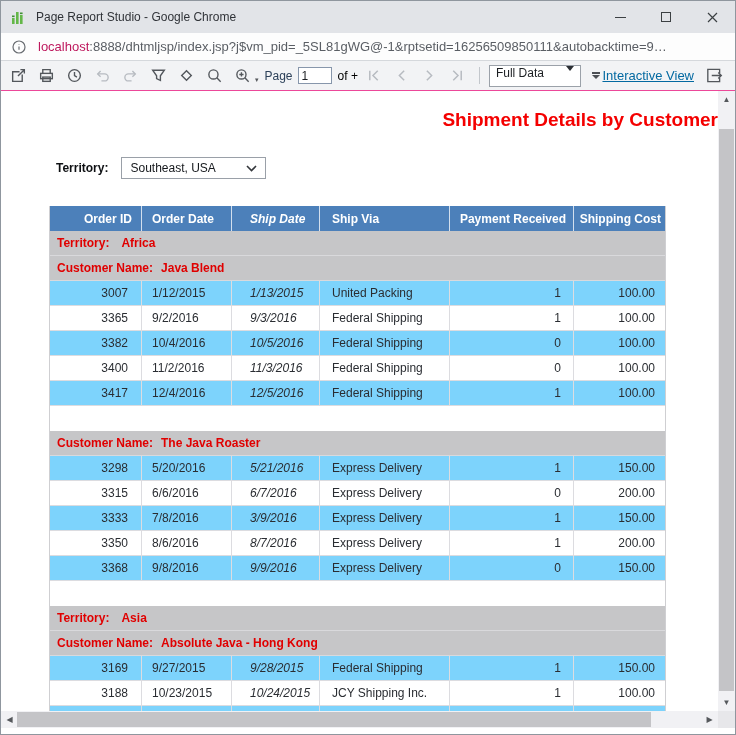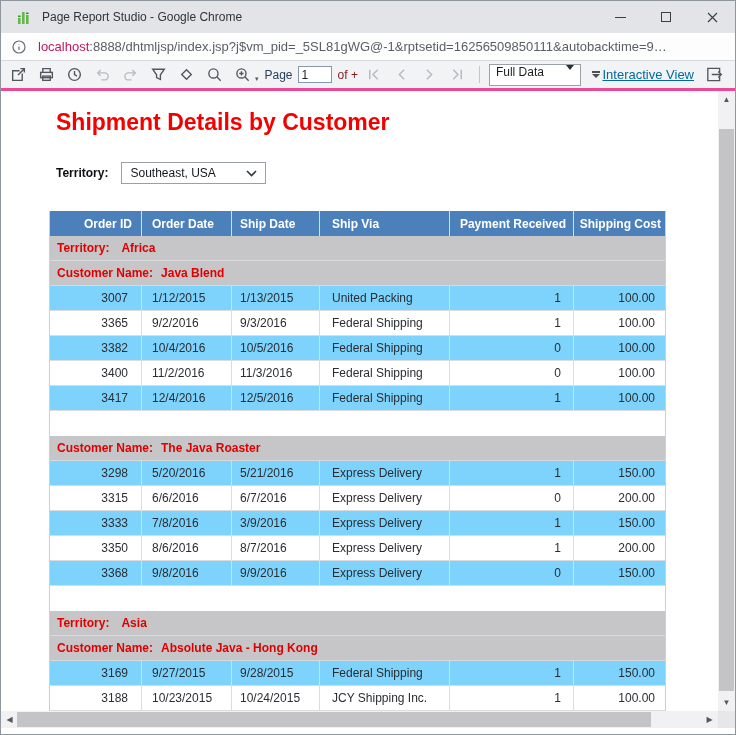--- a/index.html
+++ b/index.html
@@ -3,67 +3,67 @@
 <meta charset="utf-8">
 <style>
   * { box-sizing: border-box; margin: 0; padding: 0; }
   html,body { background:#888; }
   body { font-family: "Liberation Sans", sans-serif; }
   .window { width:736px; height:735px; background:#fff; border:1px solid #8f969e;
             position:relative; overflow:hidden; margin:0 auto; }
 
   
   .titlebar { position:absolute; top:0; left:0; right:0; height:32px; background:#e2e4e8;
-              display:flex; align-items:center; padding-left:16px; }
+              display:flex; align-items:center; padding-left:10px; }
   .tab-icon { width:16px; height:16px; display:inline-flex; align-items:flex-end; }
   .title-text { font-size:12px; color:#303338; margin-left:9px; flex:1; white-space:nowrap;
                 overflow:hidden; }
   .win-controls { display:flex; height:100%; }
   .win-btn { width:46px; height:100%; display:flex; align-items:center; justify-content:center; }
   .glyph-min { width:11px; height:1px; background:#3c4043; display:block; }
   .glyph-max { width:10px; height:10px; border:1px solid #3c4043; display:block; }
 
   
   .urlbar { position:absolute; top:32px; left:0; right:0; height:28px; background:#fdfdfd;
             border-bottom:1px solid #d5d8dc; display:flex; align-items:center; padding:0 10px; }
   .url-text { font-size:13px; color:#5a5e64; margin-left:11px; white-space:nowrap; overflow:hidden; }
   .url-host { color:#be185d; }
 
   
   .toolbar { position:absolute; top:60px; left:0; right:0; height:30px; background:#f2f3f5;
-             border-bottom:3px solid #ec4899; display:flex; align-items:center;
+             border-bottom:1px solid #ec4899; display:flex; align-items:center;
              padding:0 8px; font-size:12px; }
   .tbtn { width:18px; height:18px; margin-right:10px; color:#53575c; display:flex;
           align-items:center; justify-content:center; flex:none; }
   .tbtn.disabled { color:#b7bbc1; }
   .tbtn svg { display:block; }
   .mini-caret { color:#55585c; font-size:7px; margin:8px 6px 0 -6px; }
   .page-label { color:#2c4059; margin:0 5px 0 0; }
   .page-input { width:34px; height:17px; border:1px solid #8796ab; font-size:12px;
                 padding:0 3px; font-family:"Liberation Sans",sans-serif; color:#1c1f23; }
-  .of-label { color:#7f1d1d; margin:0 7px 0 6px; white-space:nowrap; }
+  .of-label { color:#000000; margin:0 7px 0 6px; white-space:nowrap; }
   .vsep { width:1px; height:17px; background:#c3c7cc; margin:0 9px 0 2px; flex:none; }
   .select-box { width:92px; height:22px; border:1px solid #9ba1a9; background:#fff;
                 display:flex; align-items:flex-start; padding:0 6px; flex:none; }
   .select-box .val { flex:1; font-size:12px; color:#1b1e22; white-space:nowrap; }
   .caret-down { width:0; height:0; border-left:4px solid transparent;
                 border-right:4px solid transparent; border-top:5px solid #2b2e33; }
   .collapse-btn { margin-left:8px; width:14px; height:14px; display:flex; flex-direction:column;
                   align-items:center; justify-content:center; color:#4c4f54; }
   .collapse-line { width:8px; height:2px; background:currentColor; margin-bottom:1px; }
   .collapse-tri { width:0; height:0; border-left:4px solid transparent;
                   border-right:4px solid transparent; border-top:4px solid currentColor; }
   .right-group { margin-left:auto; display:flex; align-items:center; padding-right:2px; }
   .interactive-link { color:#0369a1; text-decoration:underline; font-size:13px;
                       margin-right:11px; white-space:nowrap; cursor:pointer; }
 
   
   .report-viewport { position:absolute; top:90px; left:0; width:717px; height:620px;
                      background:#fff; overflow:hidden; }
-  .report-title { margin:18px 0 0 55px; font-size:23px; font-weight:bold; color:#f40000; }
+  .report-title { margin:18px 0 0 55px; font-size:19px; font-weight:bold; color:#f40000;text-align:right; }
   .param-row { margin:26px 0 0 55px; display:flex; align-items:center; }
   .param-label { font-size:12px; font-weight:bold; color:#0e1013; }
   .param-select { width:145px; height:22px; border:1px solid #9aa0a8; margin-left:13px;
                   display:flex; align-items:center; padding:0 8px; background:#fff; }
   .param-select .val { flex:1; font-size:12px; color:#15181c; }
 
   
   .report-table { margin:27px 0 0 48px; width:617px; border-left:1px solid #cfcfd2;
                   border-right:1px solid #cfcfd2; font-size:12px; }
   .trow { display:flex; height:25px; }
@@ -77,21 +77,21 @@
   .band.customer .bval { margin-left:8px; }
   .trow.data { border-bottom:1px solid #dcdce0; color:#2a2d32; }
   .trow.data.odd { background:#7dd3fc; }
   .trow.data.even { background:#fff; }
   .data .c { border-left:1px solid #dcdce0; }
   .data .c.c0 { border-left:none; }
   .trow.gap { background:#fff; }
   .c { display:flex; align-items:center; overflow:hidden; white-space:nowrap; }
   .c0 { width:91px;  justify-content:flex-end; padding-right:13px; }
   .c1 { width:90px;  padding-left:10px; }
-  .c2 { width:88px;  padding-left:8px; }
+  .c2 { width:88px;  padding-left:18px;font-style:italic; }
   .c3 { width:130px; padding-left:12px; }
   .c4 { width:124px; justify-content:flex-end; padding-right:12px; }
   .c5 { width:92px;  justify-content:flex-end; padding-right:10px; }
   .thead .c0 { padding-right:9px; } .thead .c4 { padding-right:7px; }
   .thead .c5 { padding-right:4px; }
 
   
   .vscroll { position:absolute; top:90px; right:0; width:17px; height:620px; background:#f1f1f4; }
   .hscroll { position:absolute; top:710px; left:0; width:717px; height:17px; background:#f1f1f4; }
   .sb-btn { position:absolute; width:17px; height:17px; display:flex; align-items:center;

